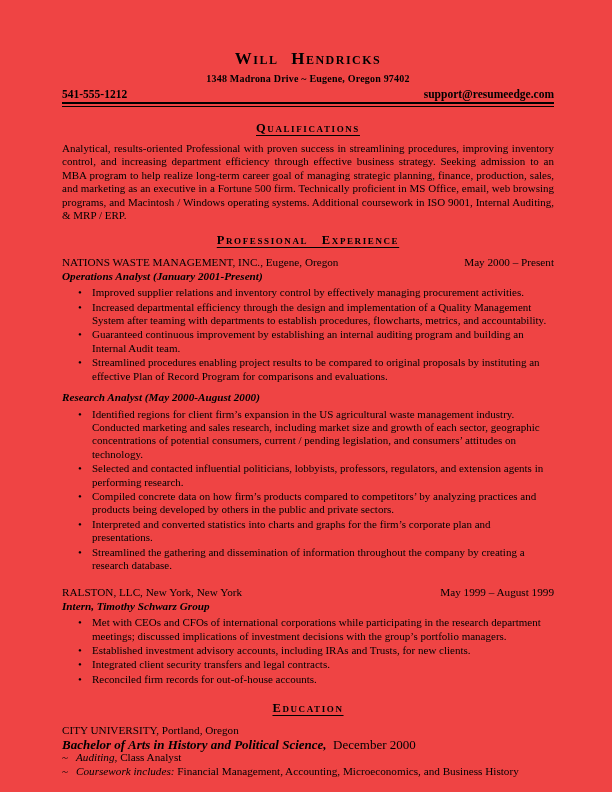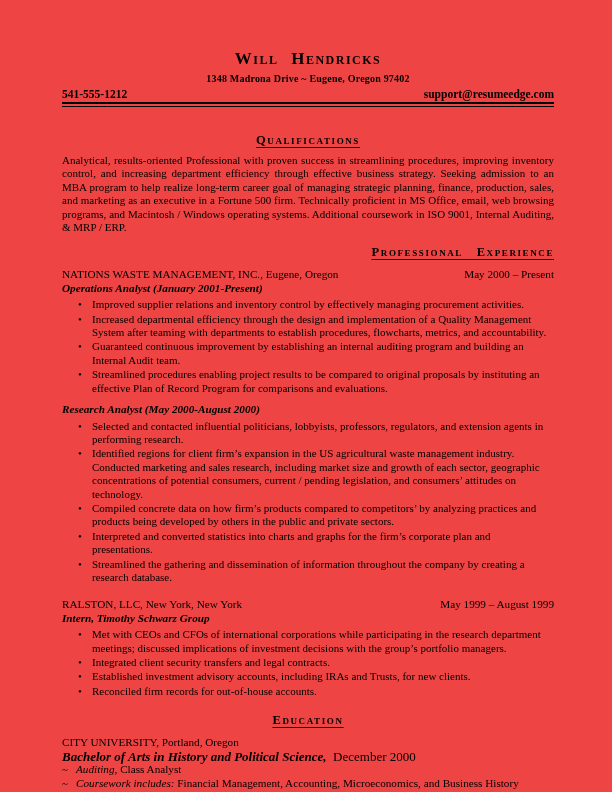--- a/index.html
+++ b/index.html
@@ -52,22 +52,22 @@
     font-size:12.5px;
     letter-spacing:1.6px;
     word-spacing:9px;
     line-height:14px;
   }
   .section-heading > span {
     text-decoration:underline;
     text-decoration-thickness:1.4px;
     text-underline-offset:2.5px;
   }
-  .heading-qual { margin-top:26px; }
-  .heading-exp  { margin-bottom:9px;text-align:right; }
+  .heading-qual { margin-top:14px; }
+  .heading-exp  { margin-bottom:9px; }
   .heading-edu  { margin-top:15px; margin-bottom:9px; }
   
   .summary {
     font-size:11px;
     line-height:13.4px;
     text-align:justify;
     margin-top:7px;
   }
   .company-row {
     display:flex;
@@ -147,41 +147,41 @@
         <li>Improved supplier relations and inventory control by effectively managing procurement activities.</li>
         <li>Increased departmental efficiency through the design and implementation of a Quality Management System after teaming with departments to establish procedures, flowcharts, metrics, and accountability.</li>
         <li>Guaranteed continuous improvement by establishing an internal auditing program and building an Internal Audit team.</li>
         <li>Streamlined procedures enabling project results to be compared to original proposals by instituting an effective Plan of Record Program for comparisons and evaluations.</li>
       </ul>
     </div>
 
     <div class="role">
       <div class="role-title">Research Analyst (May 2000-August 2000)</div>
       <ul class="bullets">
+        <li>Identified regions for client firm’s expansion in the US agricultural waste management industry. Conducted marketing and sales research, including market size and growth of each sector, geographic concentrations of potential consumers, current / pending legislation, and consumers’ attitudes on technology.</li>
         <li>Selected and contacted influential politicians, lobbyists, professors, regulators, and extension agents in performing research.</li>
-        <li>Identified regions for client firm’s expansion in the US agricultural waste management industry. Conducted marketing and sales research, including market size and growth of each sector, geographic concentrations of potential consumers, current / pending legislation, and consumers’ attitudes on technology.</li>
         <li>Compiled concrete data on how firm’s products compared to competitors’ by analyzing practices and products being developed by others in the public and private sectors.</li>
         <li>Interpreted and converted statistics into charts and graphs for the firm’s corporate plan and presentations.</li>
         <li>Streamlined the gathering and dissemination of information throughout the company by creating a research database.</li>
       </ul>
     </div>
   </div>
 
   <div class="job">
     <div class="company-row">
       <span>RALSTON, LLC, New York, New York</span>
       <span>May 1999 – August 1999</span>
     </div>
 
     <div class="role">
       <div class="role-title">Intern, Timothy Schwarz Group</div>
       <ul class="bullets">
         <li>Met with CEOs and CFOs of international corporations while participating in the research department meetings; discussed implications of investment decisions with the group’s portfolio managers.</li>
+        <li>Established investment advisory accounts, including IRAs and Trusts, for new clients.</li>
         <li>Integrated client security transfers and legal contracts.</li>
-        <li>Established investment advisory accounts, including IRAs and Trusts, for new clients.</li>
         <li>Reconciled firm records for out-of-house accounts.</li>
       </ul>
     </div>
   </div>
 
   <div class="section-heading heading-edu">
     <span>Education</span>
   </div>
 
   <div>

